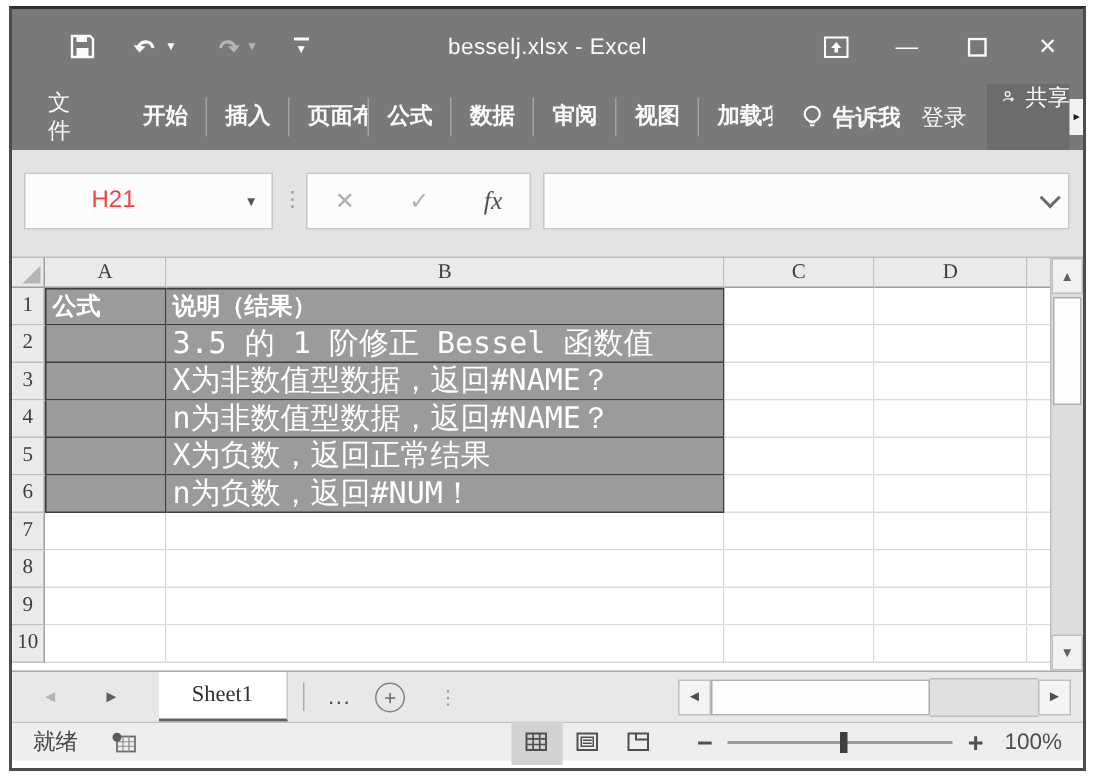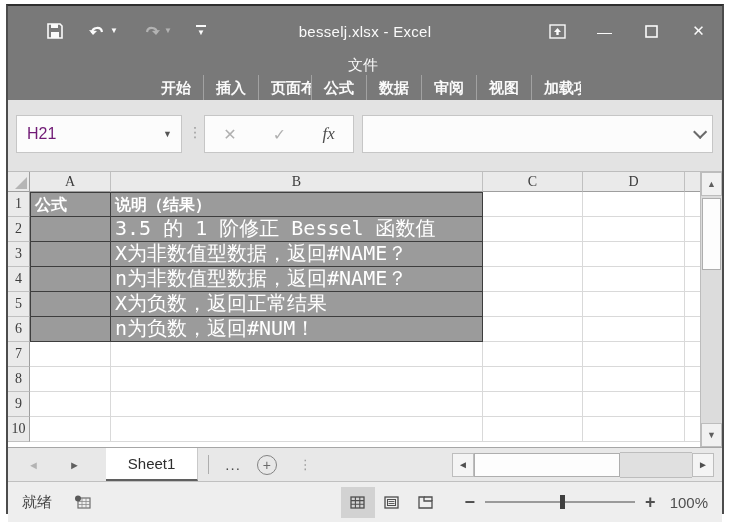--- a/index.html
+++ b/index.html
@@ -13,39 +13,39 @@
   .qat .btn{display:flex;align-items:center;gap:3px;}
   .dim{opacity:.45;}
   .caret{font-size:8px;line-height:1;}
   .custom-qat{display:flex;flex-direction:column;align-items:center;gap:2px;}
   .custom-qat .bar{width:10px;height:2px;background:#fafafa;}
   .win-title{position:absolute;left:50%;top:0;transform:translateX(-50%);height:50px;
     display:flex;align-items:center;font-size:15px;letter-spacing:.3px;white-space:nowrap;}
   .win-controls{margin-left:auto;display:flex;height:100%;align-items:center;}
   .wc{width:47px;height:100%;display:flex;align-items:center;justify-content:center;font-size:15px;}
   
-  .ribbonrow{height:44px;display:flex;align-items:center;font-size:15px;flex-direction:column;}
+  .ribbonrow{height:44px;display:flex;align-items:center;font-size:15px;}
   .file-tab{padding:0 16px 0 24px;margin-right:12px;}
   .tab-group{display:flex;align-items:center;height:26px;}
   .tab-group .tab{padding:0 12px;line-height:26px;white-space:nowrap;font-weight:bold;}
   .tab-group .tab + .tab{border-left:1px solid #a2a2a2;}
   .tab-group .tab:nth-child(3){width:40px;overflow:hidden;padding-right:0;}
   .tab-group .tab:nth-child(8){width:37px;overflow:hidden;padding-right:0;}
   .tellme{display:flex;align-items:center;gap:7px;margin-left:20px;white-space:nowrap;font-weight:bold;}
   .signin{margin-left:auto;padding:0 14px;white-space:nowrap;}
   .share-btn{background:#6c6c6c;height:44px;display:flex;align-items:flex-start;gap:6px;
     padding-left:10px;width:58px;overflow:hidden;white-space:nowrap;}
   .share-expand{width:11px;height:24px;background:#f2f2f2;color:#1e1e1e;display:flex;
     align-items:center;justify-content:center;font-size:7px;}
   
   .fstrip{background:#e3e3e3;height:72px;position:relative;border-bottom:1px solid #bdbdbd;box-sizing:border-box;}
   .fbox{position:absolute;top:15px;height:38px;background:#fcfcfc;border:1px solid #c6c6c6;
     box-sizing:border-box;display:flex;align-items:center;}
   .name-box{left:8px;width:166px;}
-  .name-box .val{padding-left:10px;font-size:16px;color:#701a75;}
+  .name-box .val{padding-left:10px;font-size:16px;color:#ef4444;margin-left:34px;}
   .name-box .dd{margin-left:auto;padding-right:9px;color:#555;font-size:9px;}
   .vdots{position:absolute;left:180px;top:24px;color:#9a9a9a;font-size:14px;letter-spacing:0;}
   .fb-btns{left:196px;width:150px;justify-content:space-around;color:#b0b0b0;font-size:16px;}
   .fx{font-family:"Liberation Serif",serif;font-style:italic;color:#4e4e4e;font-size:17px;}
   .formula-field{left:354px;right:9px;}
   .formula-field .chev{margin-left:auto;margin-right:9px;width:8px;height:8px;border-right:2px solid #6a6a6a;
     border-bottom:2px solid #6a6a6a;transform:rotate(45deg) translateY(-3px);}
   
   .grid{position:relative;height:275px;background:#fff;overflow:hidden;}
   .gridrows{position:absolute;left:0;top:0;right:22px;}
@@ -91,21 +91,21 @@
   .add-sheet{display:flex;align-items:center;margin:0 10px;}
   .add-sheet .circ{width:18px;height:18px;border:1px solid #838383;border-radius:50%;color:#6a6a6a;
     display:flex;align-items:center;justify-content:center;font-size:14px;line-height:1;}
   .sb-dots{display:flex;align-items:center;color:#9a9a9a;font-size:13px;padding:0 12px;}
   .hscroll{display:flex;align-items:center;margin:4px 8px 4px auto;width:262px;}
   .hs-arrow{width:22px;height:24px;background:#f4f4f4;border:1px solid #bdbdbd;box-sizing:border-box;
     display:flex;align-items:center;justify-content:center;color:#4f4f4f;font-size:10px;}
   .hs-thumb{width:146px;height:24px;background:#fdfdfd;border:1px solid #aeaeae;box-sizing:border-box;}
   .hs-track{flex:1;height:24px;background:#e0e0e0;border-top:1px solid #bdbdbd;border-bottom:1px solid #bdbdbd;}
   
-  .statusbar{height:41px;background:#eeeeee;border-top:1px solid #c0c0c0;box-sizing:border-box;
+  .statusbar{height:26px;background:#eeeeee;border-top:1px solid #c0c0c0;box-sizing:border-box;
     display:flex;align-items:center;font-size:15px;color:#454545;text-align:center;}
   .ready{padding-left:14px;}
   .macro{margin-left:22px;display:flex;align-items:center;}
   .viewbtns{display:flex;margin-left:auto;}
   .vb{width:34px;height:31px;display:flex;align-items:center;justify-content:center;}
   .vb.active{background:#d2d2d2;}
   .zoomctl{display:flex;align-items:center;margin:0 10px 0 22px;gap:10px;}
   .zminus,.zplus{font-size:18px;color:#4f4f4f;font-weight:bold;line-height:1;}
   .ztrack{position:relative;width:150px;height:14px;}
   .ztrack .line{position:absolute;left:0;right:0;top:6px;height:2px;background:#9a9a9a;}
@@ -314,21 +314,21 @@
       <span class="vs-space"></span>
       <span class="vs-arrow">▼</span>
     </div>
   </div>
 
   <div class="sheetbar">
     <div class="nav-arrows">
       <span class="nav-prev">◄</span>
       <span class="nav-next">►</span>
     </div>
-    <div id="sheetTabsHost" style="display:flex;align-items:stretch;">
+    <div id="sheetTabsHost" style="display:flex;align-items:stretch;font-family:Liberation Serif, serif;">
         <span class="sheet-tab active">Sheet1</span>
       </div>
     <span class="tab-sep"></span>
     <span class="overflow-dots">...</span>
     <span class="add-sheet">
       <span class="circ">+</span>
     </span>
     <span class="sb-dots">⋮</span>
     <div class="hscroll">
       <span class="hs-arrow">◄</span>

